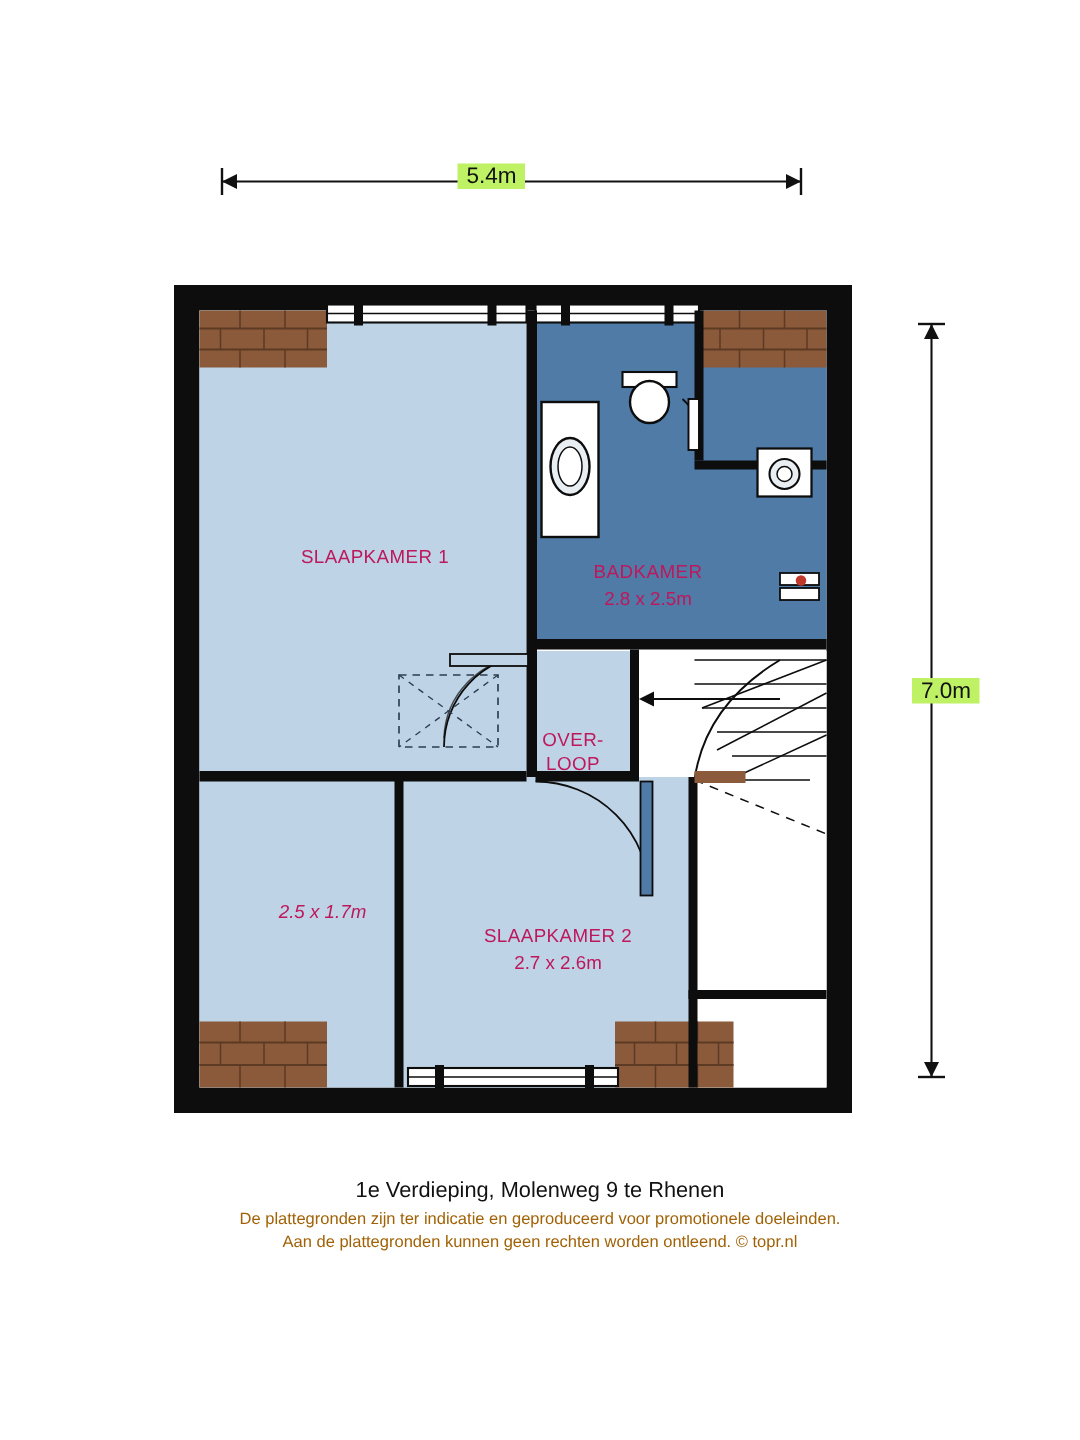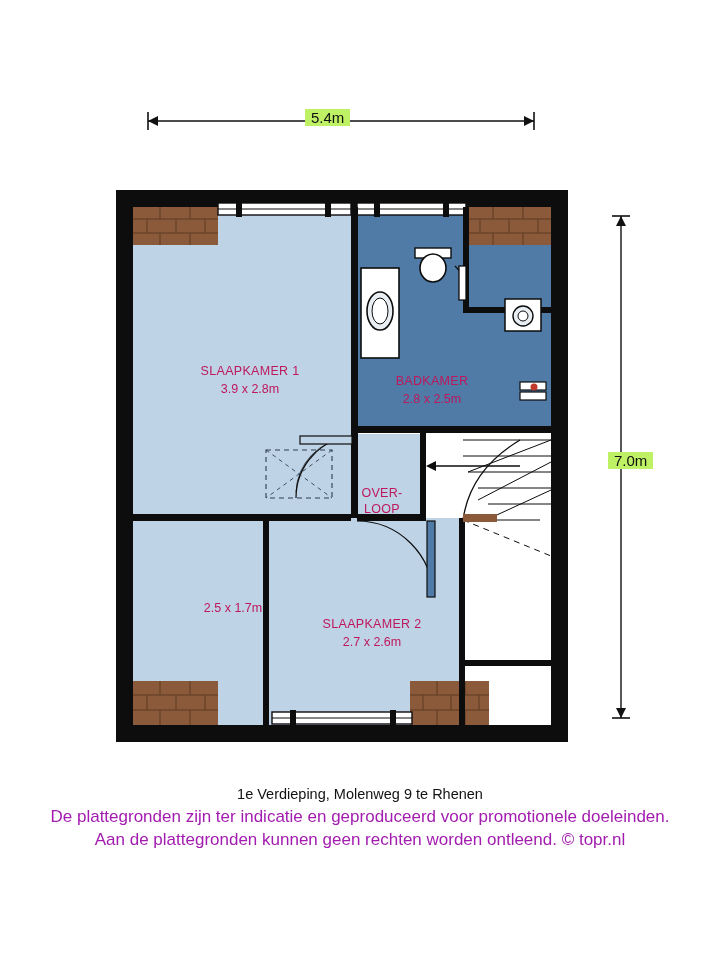--- a/index.html
+++ b/index.html
@@ -59,41 +59,41 @@
   }
   .room-dims {
     font-size: 12.5px;
     display: block;
   }
 
   #label-slaapkamer1 { left: 150px; top: 347px; width: 200px; }
   #label-badkamer    { left: 352px; top: 357px; width: 160px; }
   #label-overloop    { left: 352px; top: 471px; width: 60px; font-size: 12px; line-height: 1.25; }
   #label-slaapkamer2 { left: 272px; top: 600px; width: 200px; }
-  #label-berging     { left: 153px; top: 584px; width: 160px; }
+  #label-berging     { left: 135px; top: 584px; width: 160px; font-style: italic; }
 
   
   #caption {
     position: absolute;
     left: 0;
     top: 786px;
     width: 720px;
     text-align: center;
     font-family: "Liberation Sans", sans-serif;
   }
   #caption-title {
     font-size: 14.5px;
     color: #111;
     display: block;
     margin-bottom: 5px;
     text-align: center;
   }
   .caption-line {
-    font-size: 17px;
-    color: #a21caf;
+    font-size: 11px;
+    color: #a16207;
     display: block;
     margin-bottom: 3px;
   }
 </style>
 </head>
 <body>
 
 <svg id="floorplan" viewBox="0 0 720 960" xmlns="http://www.w3.org/2000/svg">
 
   <g>
@@ -312,21 +312,20 @@
     <rect x="459" y="660" width="92" height="6" fill="#0d0d0d"></rect>
   </g>
 
 </svg>
 
 <div class="dim-label" id="dim-top-label">5.4m</div>
 <div class="dim-label" id="dim-right-label">7.0m</div>
 
 <div class="room-label" id="label-slaapkamer1">
   <span class="room-name">SLAAPKAMER 1</span>
-  <span class="room-dims">3.9 x 2.8m</span>
 </div>
 
 <div class="room-label" id="label-badkamer">
   <span class="room-name">BADKAMER</span>
   <span class="room-dims">2.8 x 2.5m</span>
 </div>
 
 <div class="room-label" id="label-overloop">
   <span class="room-name">OVER-</span>
   <span class="room-name">LOOP</span>

